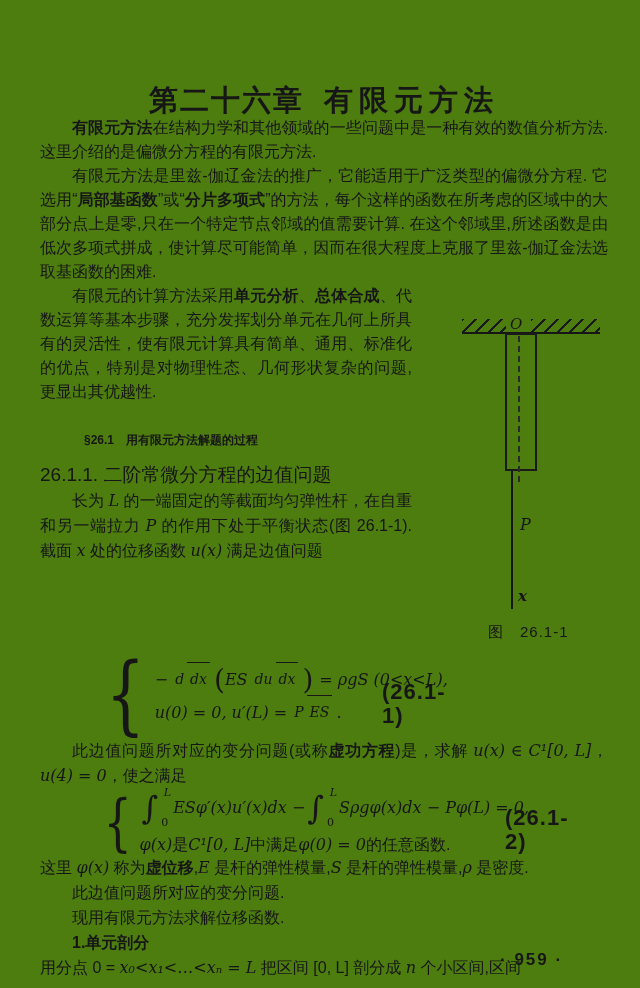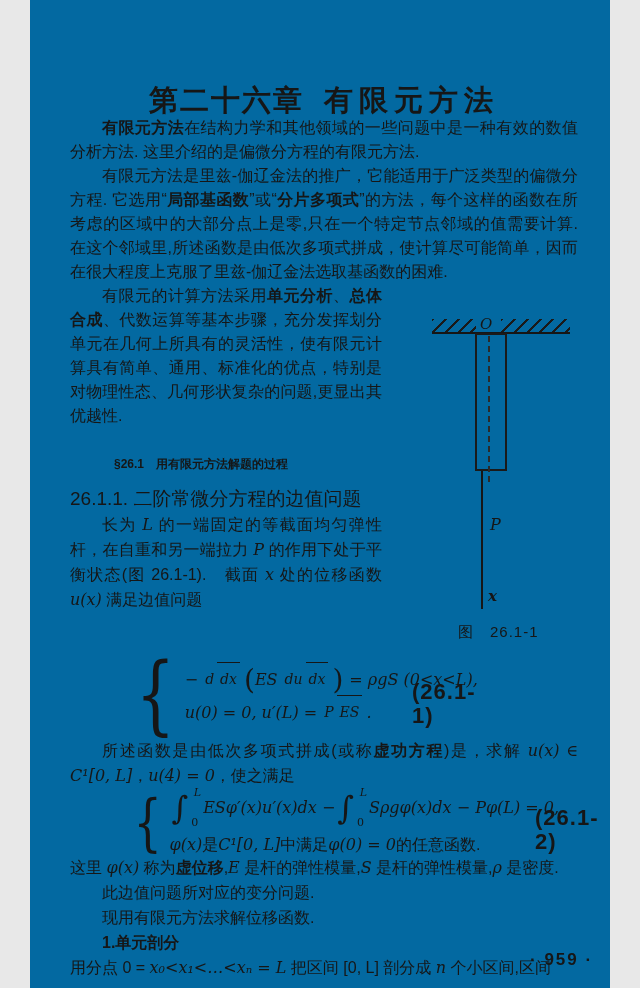--- a/index.html
+++ b/index.html
@@ -1,18 +1,18 @@
 <!DOCTYPE html>
 <html><head>
 <meta charset="utf-8">
 <style>
   html,body { margin:0; padding:0; background:#e8e8e8; }
   .page {
-    position:relative; width:580px; height:988px; margin:0 auto;
-    background:#0369a1; color:#161616; box-sizing:border-box;
+    position:relative; width:640px; height:988px; margin:0 auto;
+    background:#4d7c0f; color:#161616; box-sizing:border-box;
     padding:0 32px 0 40px; overflow:hidden;
     font-family:"Liberation Sans","DejaVu Sans",sans-serif;
     font-size:16px; line-height:24px;
   }
   h1.title { margin:84px 0 0; text-align:center; font-weight:700;
     font-size:29px; line-height:32px; letter-spacing:2px; }
   h1.title .t2 { margin-left:20px; letter-spacing:6px; }
   p.para { margin:0; text-align:justify; }
   .ind { text-indent:2em; }
   .p1 { margin-top:44px; }
@@ -116,21 +116,21 @@
       </div>
       <div class="eqline">
         <span class="mi">u(0) = 0, u′(L) =</span>
         <span class="frac"><span class="ft">P</span><span class="fb">ES</span></span>
         <span class="mi">.</span>
       </div>
     </div>
     <span class="eqlabel lab1">(26.1-1)</span>
   </div>
 
-  <p class="para ind cl c1"><span>所述函数是由低次多项式拼成(或称</span><b>虚功方程</b><span>)是，求解 </span><span class="mi">u(x) ∈ C¹[0, L]</span><span>，</span><span class="mi">u(4) = 0</span><span>，使之满足</span></p>
+  <p class="para ind cl c1"><span>此边值问题所对应的变分问题(或称</span><b>虚功方程</b><span>)是，求解 </span><span class="mi">u(x) ∈ C¹[0, L]</span><span>，</span><span class="mi">u(4) = 0</span><span>，使之满足</span></p>
 
   <div class="eq eq2">
     <span class="brace b2">{</span>
     <div class="eqlines">
       <div class="eqline">
         <span class="intg"><span class="isgn">∫</span><span class="ilim isup">L</span><span class="ilim isub">0</span></span>
         <span class="mi">ESφ′(x)u′(x)dx −</span>
         <span class="intg"><span class="isgn">∫</span><span class="ilim isup">L</span><span class="ilim isub">0</span></span>
         <span class="mi">Sρgφ(x)dx − Pφ(L) = 0,</span>
       </div>

